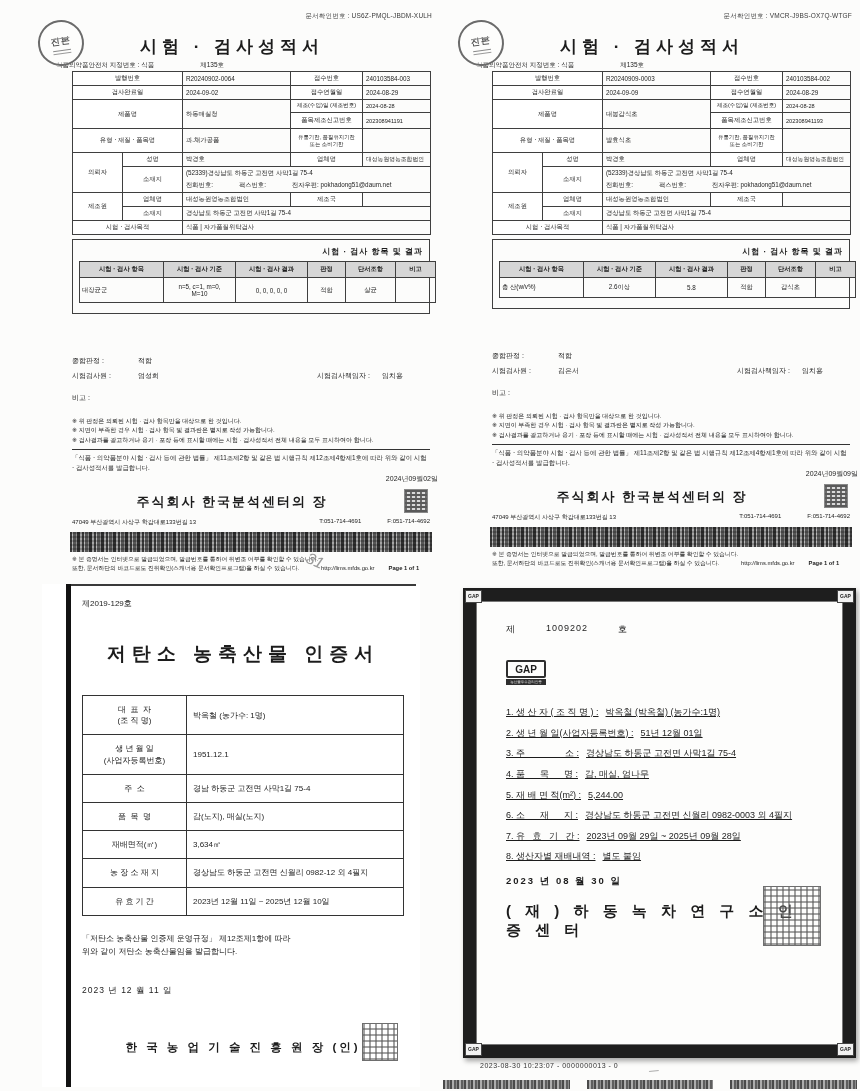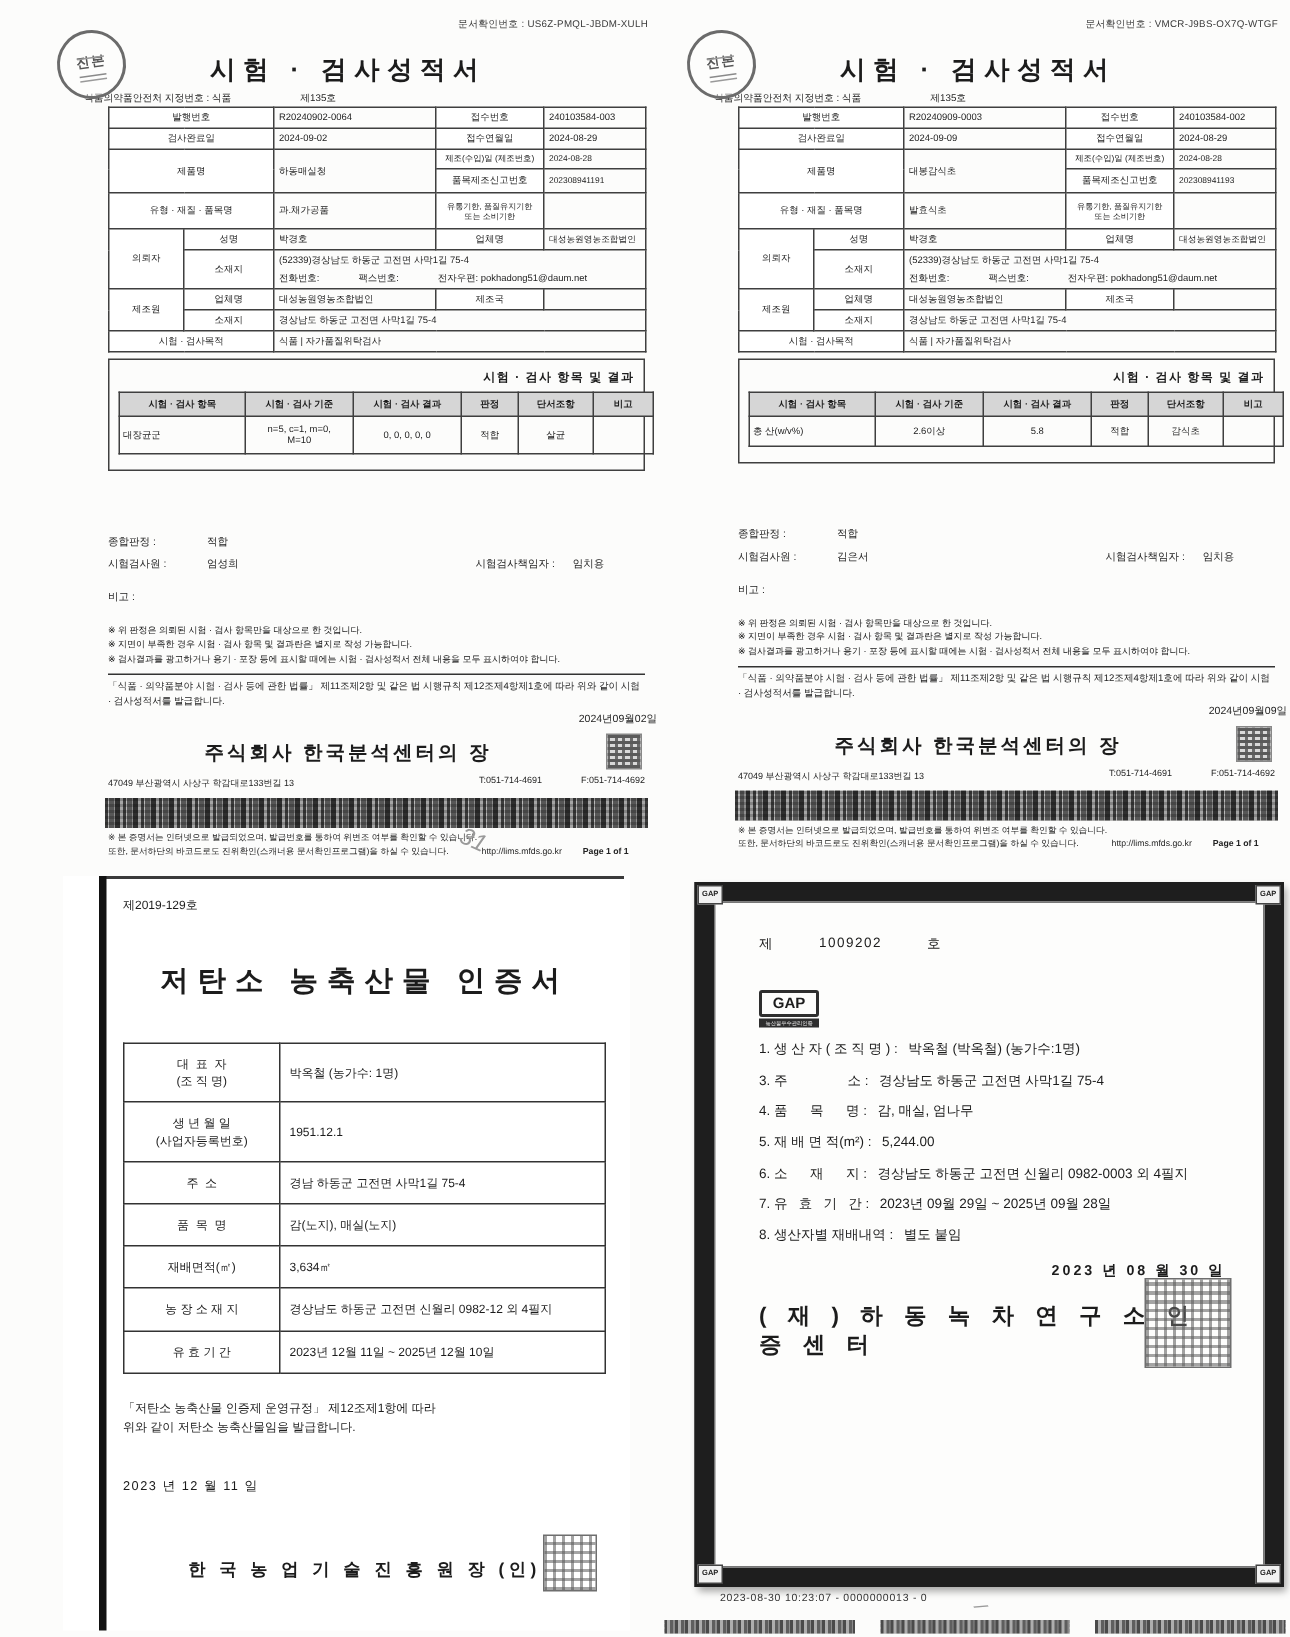--- a/index.html
+++ b/index.html
@@ -122,26 +122,26 @@
   }
   .gap-badge.tl { left:2px; top:2px; } .gap-badge.tr { right:2px; top:2px; }
   .gap-badge.bl { left:2px; bottom:2px; } .gap-badge.br { right:2px; bottom:2px; }
   .gap-body { position:absolute; inset:13px; padding:22px 26px 0 30px; }
   .gap-no { font-size:9px; letter-spacing:1px; display:flex; gap:30px; }
   .gap-title-row { display:flex; align-items:center; gap:10px; margin-top:24px; }
   .gap-logo { width:40px; text-align:center; }
   .gap-logo .gl-box { border:2px solid #2e2e2e; border-radius:2px; font-size:10px; font-weight:bold; padding:2px 0 1px 0; }
   .gap-logo .gl-sub { background:#2e2e2e; color:#eee; font-size:3.5px; padding:1px 0; margin-top:1px; white-space:nowrap; overflow:hidden; }
   .gap-title { font-size:20px; font-weight:bold; letter-spacing:2px; }
-  .gap-items { margin-top:8px; font-size:9px; }
+  .gap-items { margin-top:21px; font-size:9px;text-decoration:underline; }
   .gap-item { display:flex; margin-bottom:8.5px; line-height:1.35; }
   .gap-item .gi-l { white-space:pre-wrap; flex-shrink:0; }
   .gap-item .gi-v { margin-left:7px; white-space:pre-wrap; }
   .gap-statement { font-size:8.5px; line-height:1.75; margin-top:12px; }
-  .gap-date { text-align:right; font-size:9.5px; font-weight:bold; margin-top:12px; letter-spacing:2px; }
+  .gap-date { text-align:left; font-size:9.5px; font-weight:bold; margin-top:12px; letter-spacing:2px; }
   .gap-issuer-row { position:relative; margin-top:14px; }
   .gap-issuer { font-size:15px; font-weight:bold; letter-spacing:5px; }
   .gap-seal { position:absolute; right:-4px; top:-16px; width:58px; height:60px; background-color:rgba(255,255,255,.2); }
   .gap-ts { position:absolute; left:480px; top:1062px; font-size:7px; color:#333; letter-spacing:.5px; }
 
   .bottom-strips { position:absolute; left:443px; top:1080px; width:414px; display:flex; gap:17px; }
   .bottom-strips .strip {
     height:9px; flex:1;
     background:
       repeating-linear-gradient(90deg,#4a4a4a 0 2px,#adadad 2px 4px,#5e5e5e 4px 6px,#8b8b8b 6px 7px),
@@ -551,20 +551,24 @@
         <div class="gl-box">GAP</div>
         <div class="gl-sub">농산물우수관리인증</div>
       </div>
     </div>
     <div class="gap-items">
       <div class="gap-item">
           <span class="gi-l">1. 생 산 자 ( 조 직 명 ) :</span>
           <span class="gi-v">박옥철 (박옥철) (농가수:1명)</span>
         </div>
       <div class="gap-item">
+          <span class="gi-l">2. 생 년 월 일(사업자등록번호) :</span>
+          <span class="gi-v">51년 12월 01일</span>
+        </div>
+      <div class="gap-item">
           <span class="gi-l">3. 주                소 :</span>
           <span class="gi-v">경상남도 하동군 고전면 사막1길 75-4</span>
         </div>
       <div class="gap-item">
           <span class="gi-l">4. 품      목      명 :</span>
           <span class="gi-v">감, 매실, 엄나무</span>
         </div>
       <div class="gap-item">
           <span class="gi-l">5. 재 배 면 적(m²) :</span>
           <span class="gi-v">5,244.00</span>

